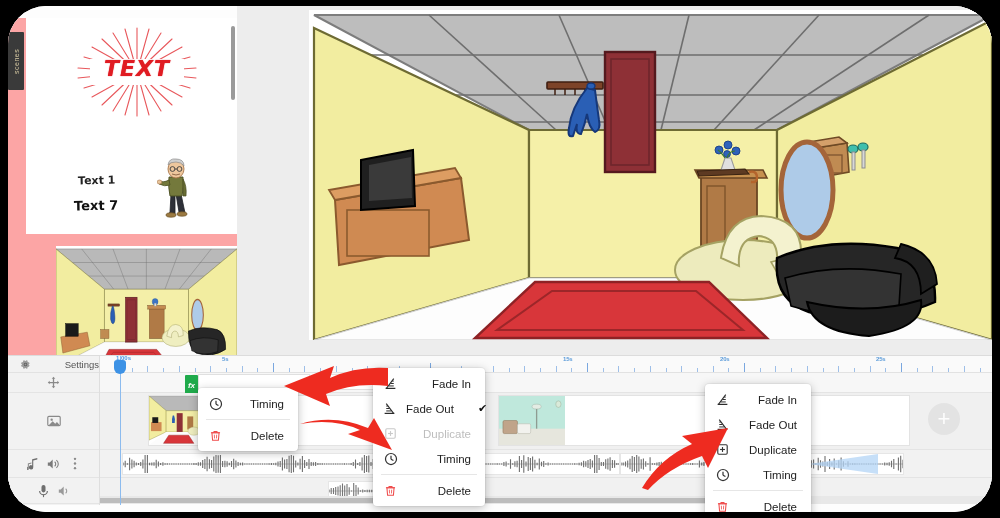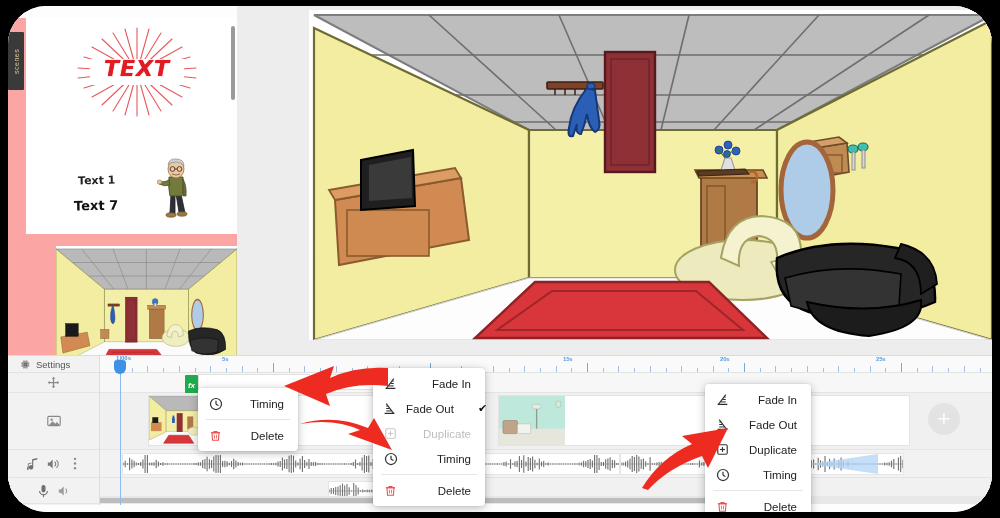--- a/index.html
+++ b/index.html
@@ -152,20 +152,21 @@
     background: #f2f2f2;
     border-right: 1px solid #dedede;
     z-index: 4;
   }
   .settings-row {
     height: 17px;
     display: flex; align-items: center; gap: 4px;
     padding-left: 10px;
     border-bottom: 1px solid #e2e2e2;
     background: #f2f2f2;
+    justify-content: space-between;
   }
   .settings-row .lbl { font-size: 9.5px; color: #555; }
 
   .track-head {
     display: flex; align-items: center; justify-content: center;
     gap: 7px;
     border-bottom: 1px solid #e4e4e4;
     background: #f2f2f2;
     position: relative;
   }

